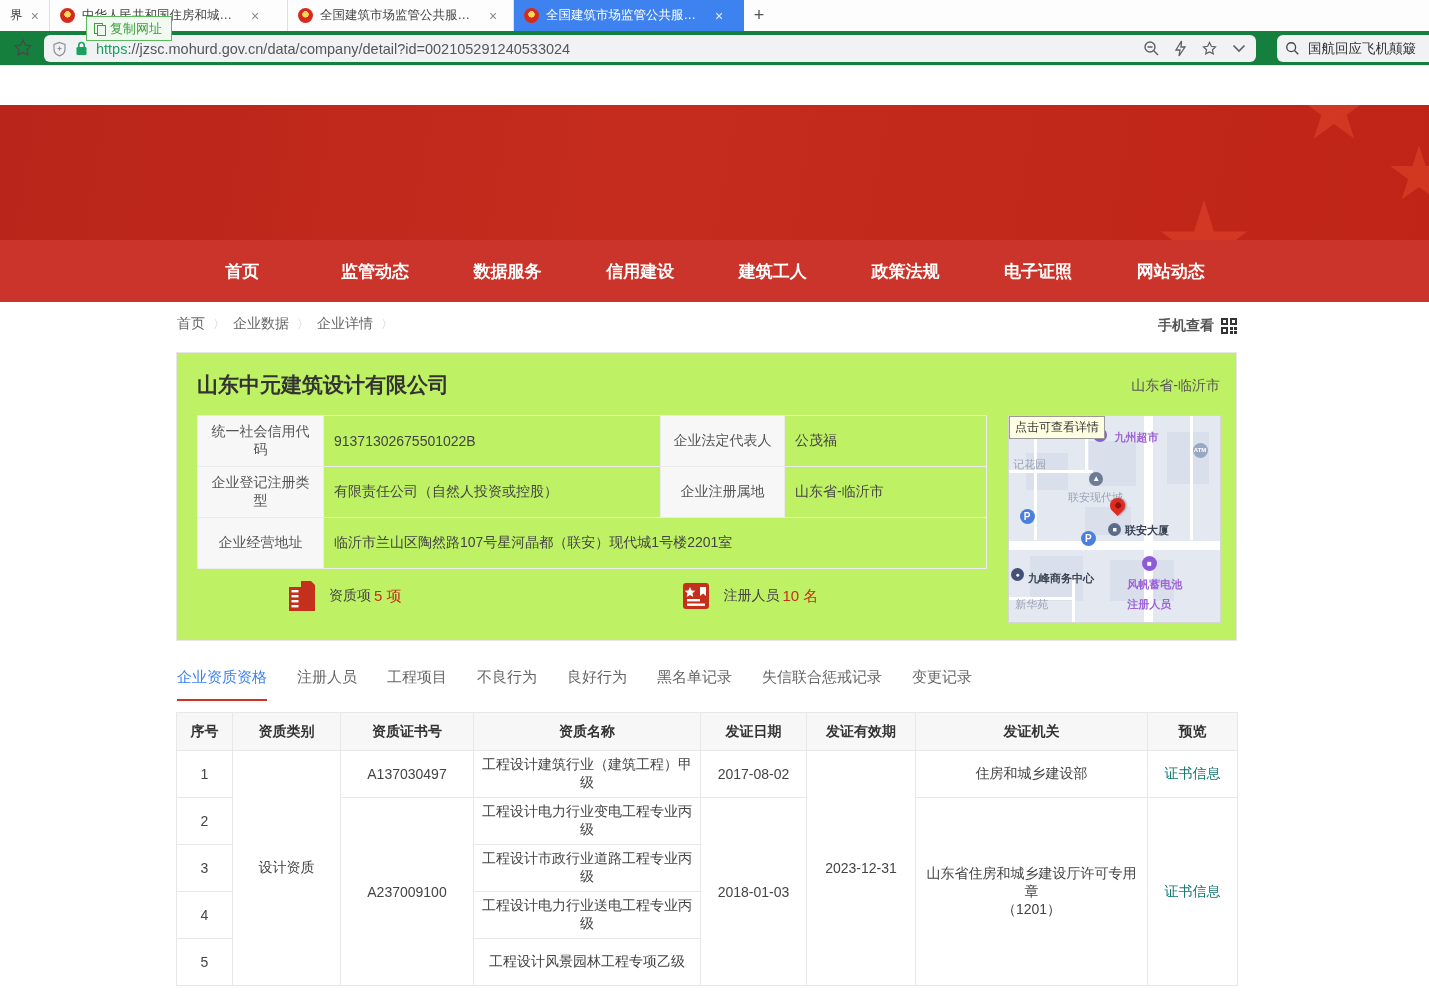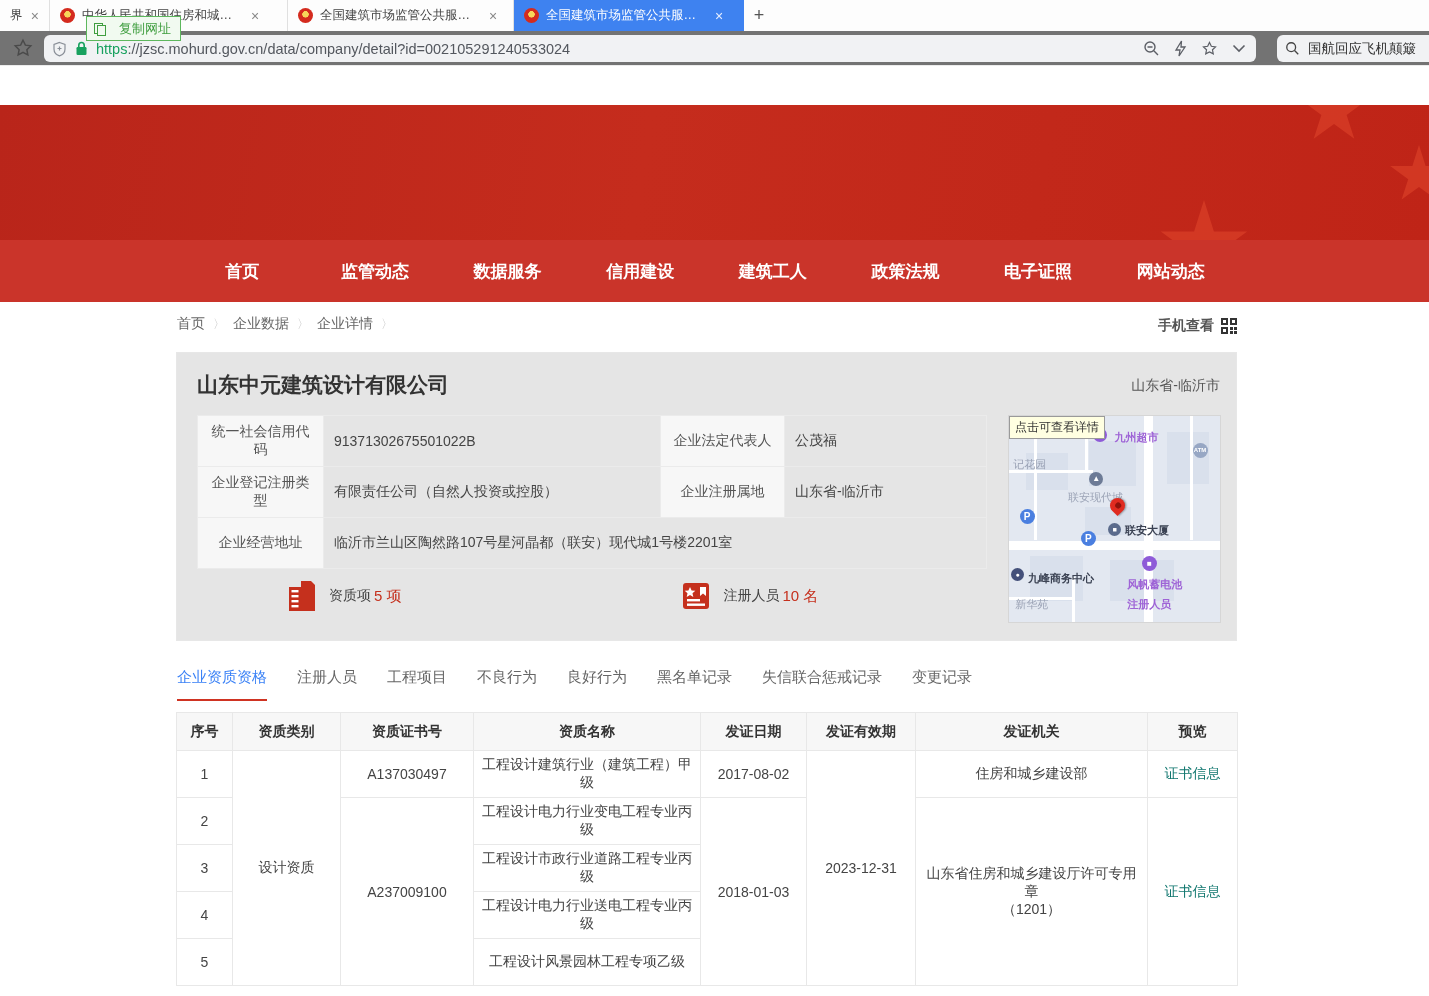--- a/index.html
+++ b/index.html
@@ -12,26 +12,26 @@
   .tabstrip { position:absolute; left:0; top:0; width:1429px; height:31px; background:#fdfdfd; display:flex; align-items:stretch; }
   .tab { display:flex; align-items:center; gap:7px; padding:0 10px; font-size:12.5px; color:#444; border-right:1px solid #e0e0e0; white-space:nowrap; overflow:hidden; }
   .tab .tab-title { max-width:160px; overflow:hidden; text-overflow:ellipsis; }
   .tab-close { color:#888; font-size:14px; margin-left:2px; cursor:pointer; }
   .tab.partial { width:50px; border-right:1px solid #e0e0e0; }
   .tab.active { background:#3e82f0; color:#fff; border-right:none; }
   .tab.active .tab-close { color:#e8efff; }
   .favicon { width:15px; height:15px; border-radius:50%; background:radial-gradient(circle at 50% 42%, #f7d65a 0 3px, #d42b1e 3.5px); flex:0 0 15px; }
   .newtab { display:flex; align-items:center; justify-content:center; width:30px; font-size:18px; color:#555; }
 
-  .copy-tip { position:absolute; left:86px; top:16px; height:25px; padding:0 9px 0 7px; background:#f1faf0; border:1px solid #5db75d; color:#3f9e3f; font-size:13px; display:flex; align-items:center; gap:14px; z-index:20; }
+  .copy-tip { position:absolute; left:86px; top:16px; height:25px; padding:0 9px 0 7px; background:#f1faf0; border:1px solid #5db75d; color:#3f9e3f; font-size:13px; display:flex; align-items:center; gap:5px; z-index:20; }
   .copy-glyph { position:relative; width:11px; height:12px; }
   .copy-glyph:before { content:""; position:absolute; left:0; top:0; width:7px; height:9px; border:1px solid #3f9e3f; background:#f1faf0; }
   .copy-glyph:after { content:""; position:absolute; left:3px; top:2px; width:7px; height:9px; border:1px solid #3f9e3f; background:#f1faf0; }
 
-  .urlrow { position:absolute; left:0; top:31px; width:1429px; height:35px; background:#737373; border-bottom:1px solid #ececec;padding-left:26px; }
+  .urlrow { position:absolute; left:0; top:31px; width:1429px; height:35px; background:#15803d; border-bottom:1px solid #ececec;padding-left:26px; }
   .bookmark-star { position:absolute; left:12px; top:6px; width:22px; height:22px; color:#4a4a4a; }
   .urlfield { position:absolute; left:44px; top:4px; width:1212px; height:27px; background:#f1f2f4; border-radius:6px; display:flex; align-items:center; padding:0 8px; }
   .urlfield .shield { margin-right:8px; }
   .url-text { font-size:14.5px; color:#53575e; white-space:nowrap; overflow:hidden; }
   .url-text .proto { color:#19a15f; }
   .urlicons { position:absolute; right:10px; top:0; height:27px; display:flex; align-items:center; gap:14px; }
   .searchbox { position:absolute; left:1277px; top:4px; width:152px; height:27px; background:#f1f2f4; border-radius:6px 0 0 6px; display:flex; align-items:center; gap:8px; padding:0 8px; font-size:13.5px; color:#333; white-space:nowrap; }
   .icon-svg { display:inline-block; vertical-align:middle; }
 
   
@@ -43,21 +43,21 @@
   .nav-inner { position:absolute; left:176px; top:0; width:1061px; height:62px; display:flex; }
   .nav-item { flex:1; display:flex; align-items:center; justify-content:center; color:#fff; font-size:17px; font-weight:bold; cursor:pointer; }
 
   
   .breadcrumb { position:absolute; left:177px; top:315px; font-size:14px; color:#777; display:flex; align-items:center; gap:8px; }
   .breadcrumb .sep { color:#c5c5c5; font-size:12px; }
   .bc-link { cursor:pointer; color:#666; }
   .mobile-view { position:absolute; right:192px; top:317px; font-size:14px; color:#555; display:flex; align-items:center; gap:7px;font-weight:bold; }
   .mini-qr { width:16px; height:16px; }
 
-  .card { position:absolute; left:176px; top:352px; width:1061px; height:289px; border:1px solid #e7e7e7; background:#e5e5e5; }
+  .card { position:absolute; left:176px; top:352px; width:1061px; height:289px; border:1px solid #e7e7e7; background:#bef264; }
   .company-name { position:absolute; left:20px; top:18px; font-size:21px; font-weight:bold; color:#333; }
   .company-region { position:absolute; right:16px; top:24px; font-size:14px; color:#555; }
 
   .info-table { position:absolute; left:20px; top:62px; width:789px; border-collapse:collapse; table-layout:fixed; }
   .info-table td { border:1px solid #ebebeb; font-size:14px; color:#444; height:51px; padding:4px 10px; }
   .info-table td.lbl { background:#f7f7f7; text-align:center; color:#555; }
 
   .stats { position:absolute; left:20px; top:226px; width:789px; display:flex; }
   .stat { flex:1; display:flex; align-items:center; gap:12px; padding-left:88px; }
   .stat:first-child { padding-left:88px; }

